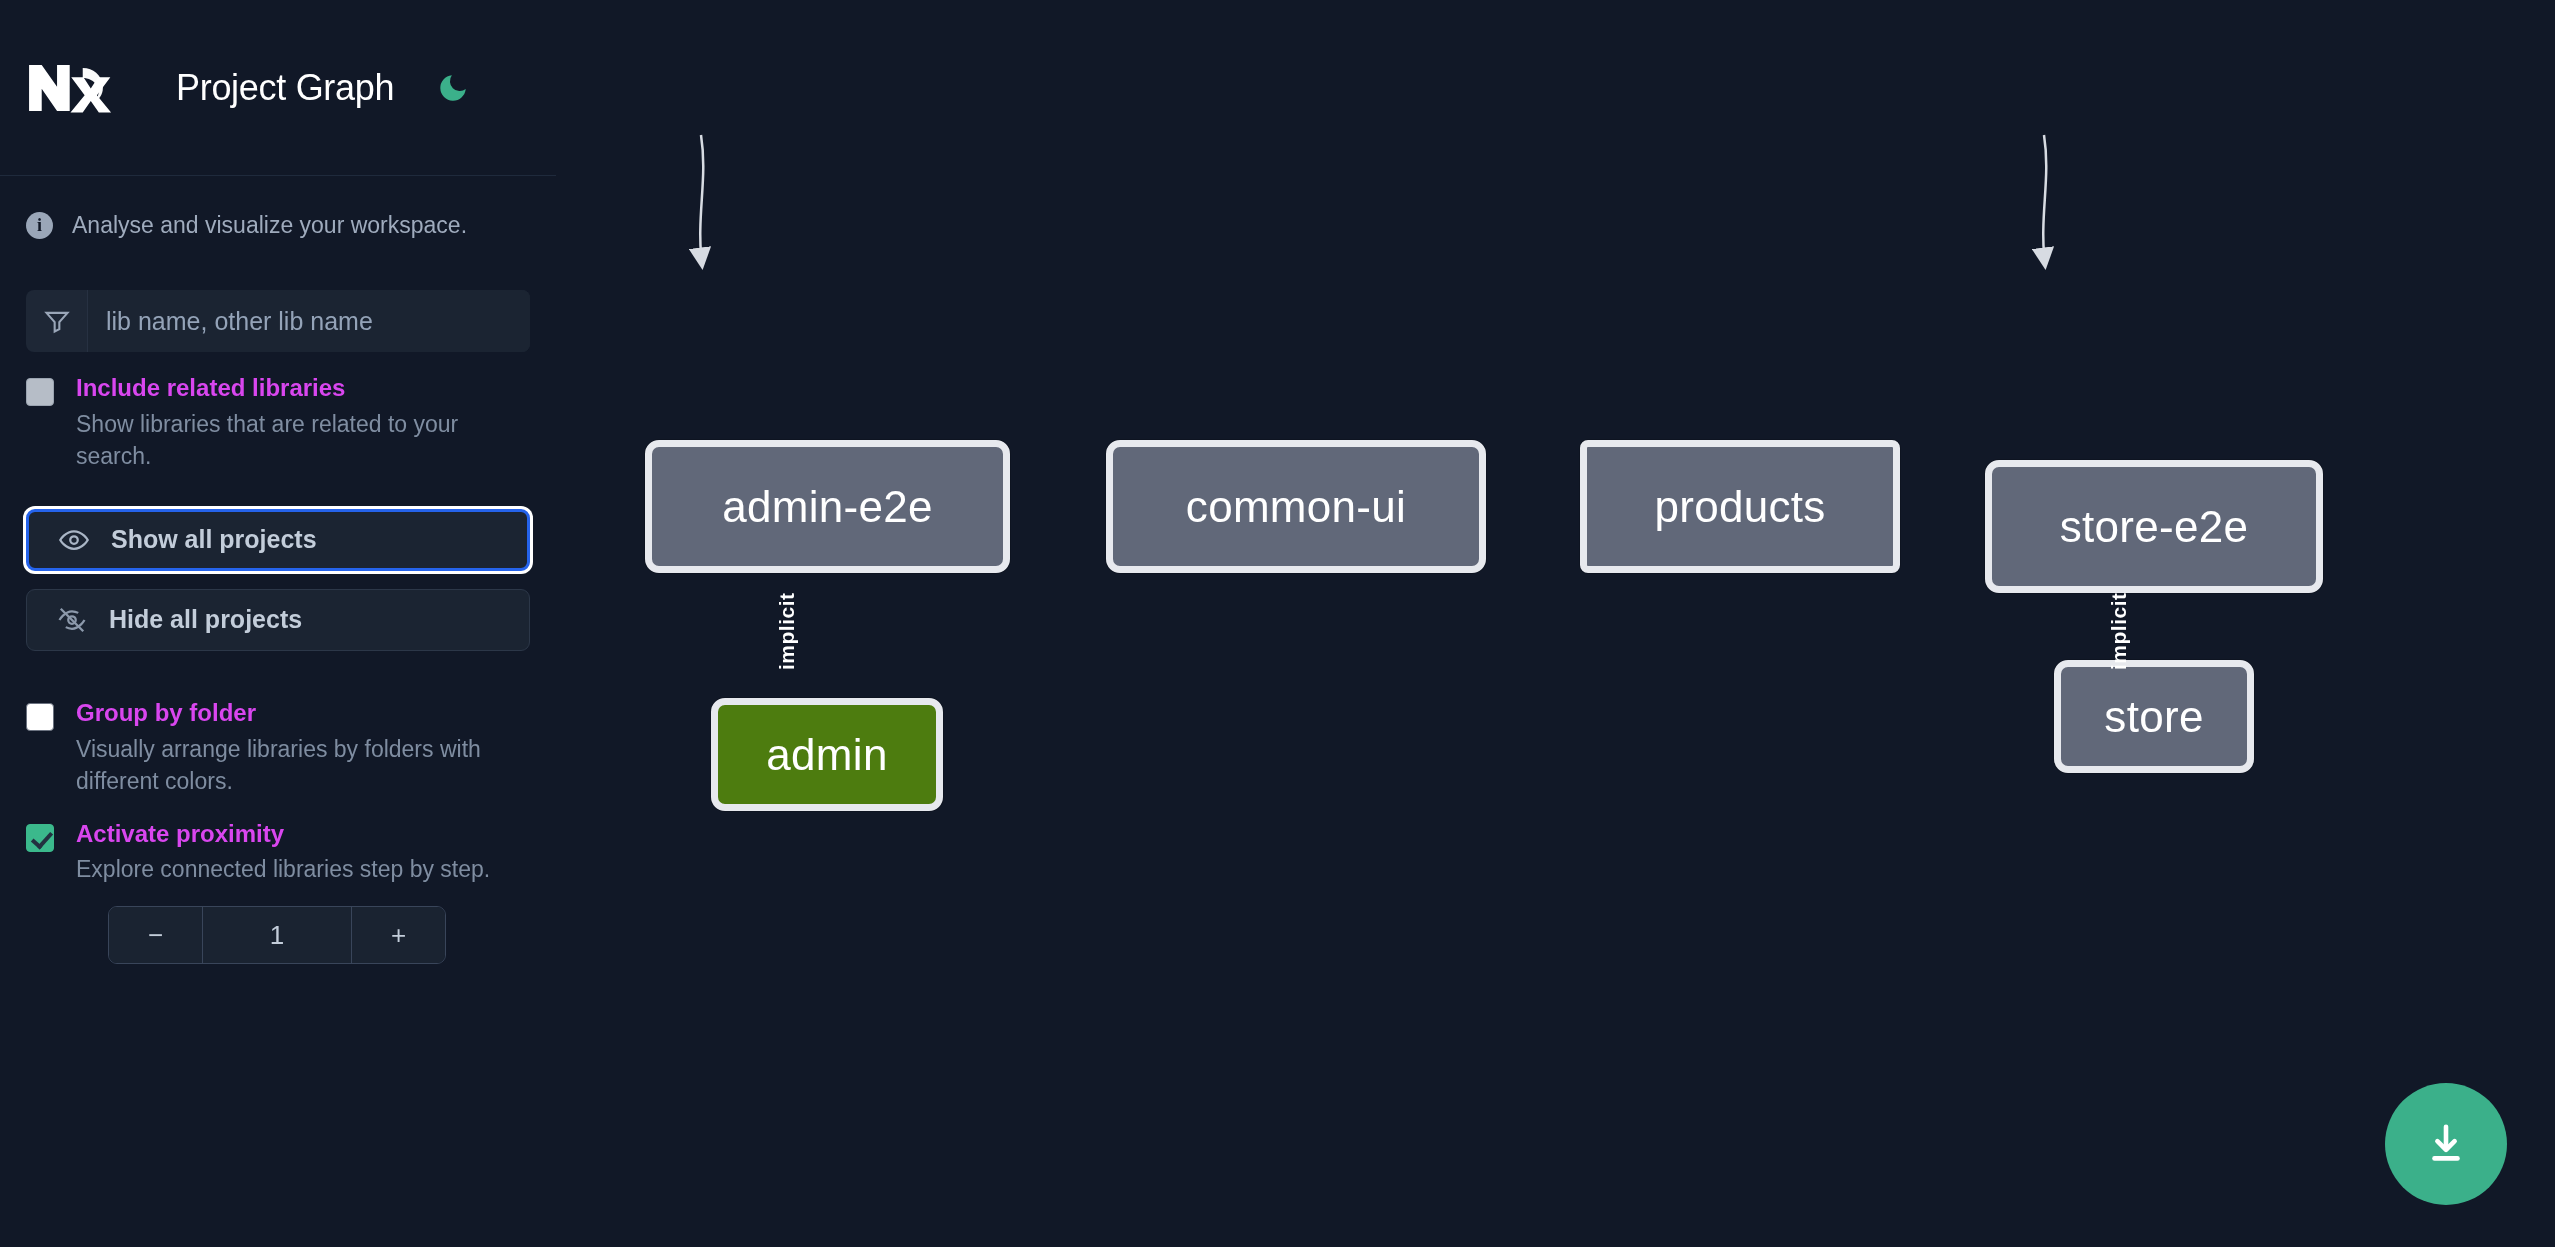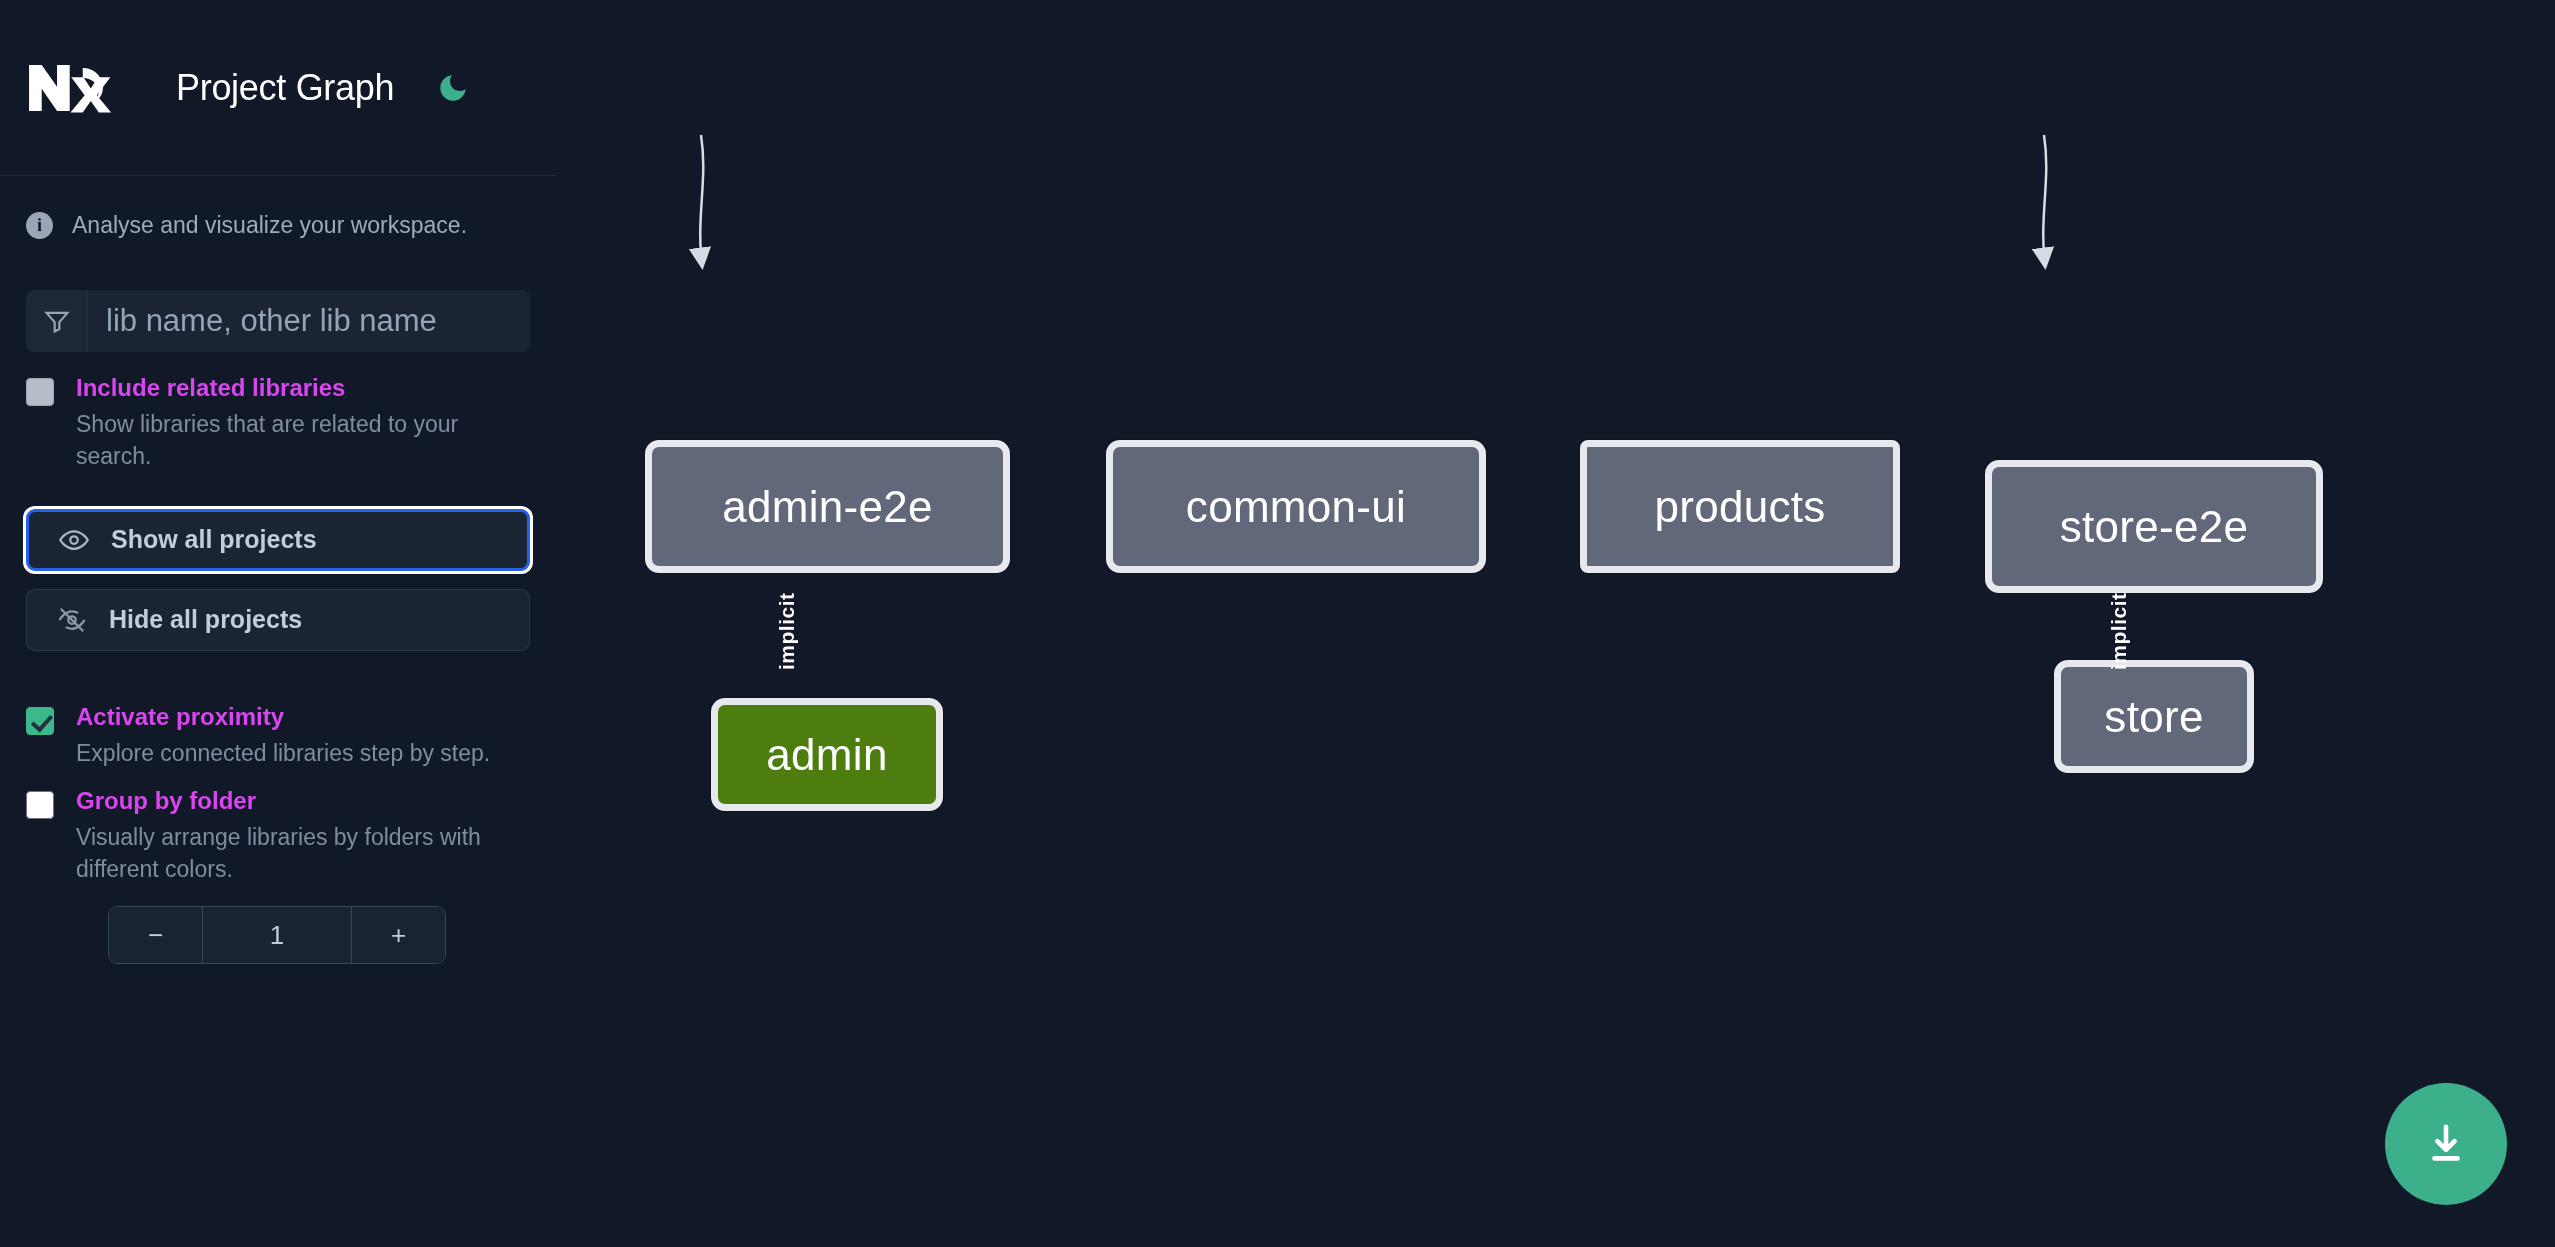--- a/index.html
+++ b/index.html
@@ -110,21 +110,21 @@
     align-items: center;
     justify-content: center;
     border-right: 1px solid #273142;
   }
   .filter-input {
     flex: 1 1 auto;
     background: #1b2432;
     border: none;
     outline: none;
     color: #cbd5e1;
-    font-size: 31px;
+    font-size: 25px;
     font-family: "Liberation Sans", sans-serif;
     padding: 0 18px;
   }
   .filter-input::placeholder { color: #94a3b8; }
 
   
   .cb-block {
     display: flex;
     padding: 22px 26px 0 26px;
   }
@@ -358,33 +358,33 @@
           <path d="M2 12s4-7 10-7a11 11 0 0 1 5 1.3M22 12s-4 7-10 7a11 11 0 0 1-5-1.3"></path>
           <circle cx="12" cy="12" r="3"></circle>
           <path d="M3 3l18 18"></path>
         </svg>
       </span>
       <span class="ab-label">Hide all projects</span>
     </div>
 
     <div class="spacer-30"></div>
 
+    <div class="cb-block tight">
+      <div class="cb white"></div>
+      <div class="cb-texts">
+        <div class="cb-label">Group by folder</div>
+        <div class="cb-desc">Visually arrange libraries by folders with different colors.</div>
+      </div>
+    </div>
+
     <div class="cb-block">
       <div class="cb green"></div>
       <div class="cb-texts">
         <div class="cb-label">Activate proximity</div>
         <div class="cb-desc">Explore connected libraries step by step.</div>
-      </div>
-    </div>
-
-    <div class="cb-block tight">
-      <div class="cb white"></div>
-      <div class="cb-texts">
-        <div class="cb-label">Group by folder</div>
-        <div class="cb-desc">Visually arrange libraries by folders with different colors.</div>
       </div>
     </div>
 
     <div class="stepper-wrap">
       <div class="stepper">
         <div class="st-minus">−</div>
         <div class="st-val">1</div>
         <div class="st-plus">+</div>
       </div>
     </div>

